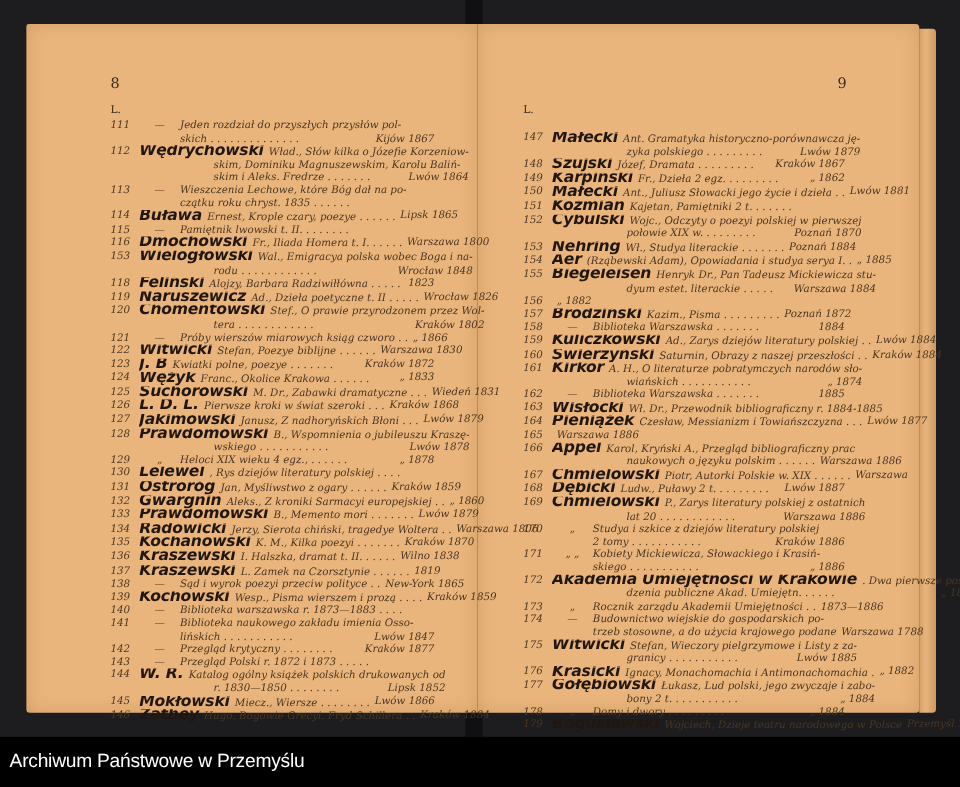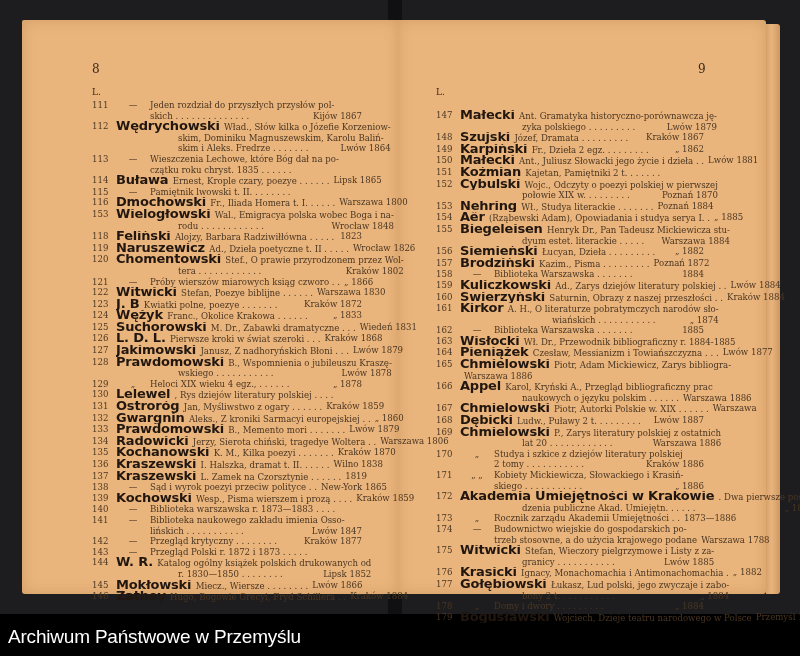--- a/index.html
+++ b/index.html
@@ -30,41 +30,41 @@
     border-radius: 0 3px 3px 0;
   }
   .page-num {
     position: absolute; top: 62px; font-size: 12px; color: #3a2a1c;
   }
   .col-label {
     position: absolute; top: 87px; font-size: 9px; color: #3a2a1c;
   }
   .entries {
     position: absolute; top: 100px;
-    font-size: 8.6px; line-height: 10.6px; color: #4a3623;
+    font-size: 8.6px; line-height: 10.6px; color: #4a3623; font-style: italic;
   }
   .entries.left { left: 92px; width: 270px; }
   .entries.right { left: 436px; width: 268px; margin-top: 10px; }
   .row { display: flex; position: relative; }
   .no { width: 24px; flex: none; text-align: left; color: #4a3623; }
   .txt { flex: 1; position: relative; }
   .line { display: flex; white-space: nowrap; }
   .line .body { overflow: hidden; flex: 1; }
   .line .place { flex: none; text-align: right; padding-left: 4px; }
   .author {
     font-family: "DejaVu Sans", "Liberation Sans", sans-serif;
     font-weight: bold; font-size: 13px; color: #221710;
     letter-spacing: -0.2px;
   }
   .dash { display: inline-block; width: 34px; text-align: center; }
   .indent { padding-left: 60px; }
   .footer {
     position: absolute; left: 8px; top: 626px;
     font-family: "Liberation Sans", "DejaVu Sans", sans-serif;
-    font-size: 19px; color: #ffffff; letter-spacing: -0.2px;
+    font-size: 16px; color: #ffffff; letter-spacing: -0.2px;
   }
 </style>
 </head>
 <body>
 
 <div class="scan">
   <div class="page left"></div>
   <div class="page right"></div>
   <div class="page-edge"></div>
   <div class="spine" style="top:0;height:20px;"></div>
@@ -511,21 +511,20 @@
           <div class="line">
             <span class="body indent" style="padding-left: 62px;"><span>dyum estet. literackie . . . . .</span></span>
             <span class="place">Warszawa 1884</span>
           </div>
         </div>
       </div>
       <div class="row">
         <span class="no">156</span>
         <div class="txt">
           <div class="line">
-            <span class="body"><span class="author">Siemieński </span><span>Łucyan, Dzieła . . . . . . . . .</span></span>
             <span class="place">„ 1882</span>
           </div>
         </div>
       </div>
       <div class="row">
         <span class="no">157</span>
         <div class="txt">
           <div class="line">
             <span class="body"><span class="author">Brodziński </span><span>Kazim., Pisma . . . . . . . . .</span></span>
             <span class="place">Poznań 1872</span>
@@ -559,21 +558,21 @@
           </div>
         </div>
       </div>
       <div class="row">
         <span class="no">161</span>
         <div class="txt">
           <div class="line">
             <span class="body"><span class="author">Kirkor </span><span>A. H., O literaturze pobratymczych narodów sło-</span></span>
           </div>
           <div class="line">
-            <span class="body indent" style="padding-left: 62px; text-align: center;"><span>wiańskich . . . . . . . . . . .</span></span>
+            <span class="body indent" style="padding-left: 62px;"><span>wiańskich . . . . . . . . . . .</span></span>
             <span class="place">„ 1874</span>
           </div>
         </div>
       </div>
       <div class="row">
         <span class="no">162</span>
         <div class="txt">
           <div class="line">
             <span class="body"><span class="dash">—</span><span>Biblioteka Warszawska . . . . . . .</span></span>
             <span class="place">1885</span>
@@ -593,23 +592,20 @@
         <div class="txt">
           <div class="line">
             <span class="body"><span class="author">Pieniążek </span><span>Czesław, Messianizm i Towiańszczyzna . . .</span></span>
             <span class="place">Lwów 1877</span>
           </div>
         </div>
       </div>
       <div class="row">
         <span class="no">165</span>
         <div class="txt">
-          <div class="line">
-            <span class="body"><span class="author">Chmielowski </span><span>Piotr, Adam Mickiewicz, Zarys bibliogra-</span></span>
-          </div>
           <div class="line">
             <span class="place">Warszawa 1886</span>
           </div>
         </div>
       </div>
       <div class="row">
         <span class="no">166</span>
         <div class="txt">
           <div class="line">
             <span class="body"><span class="author">Appel </span><span>Karol, Kryński A., Przegląd bibliograficzny prac</span></span>

